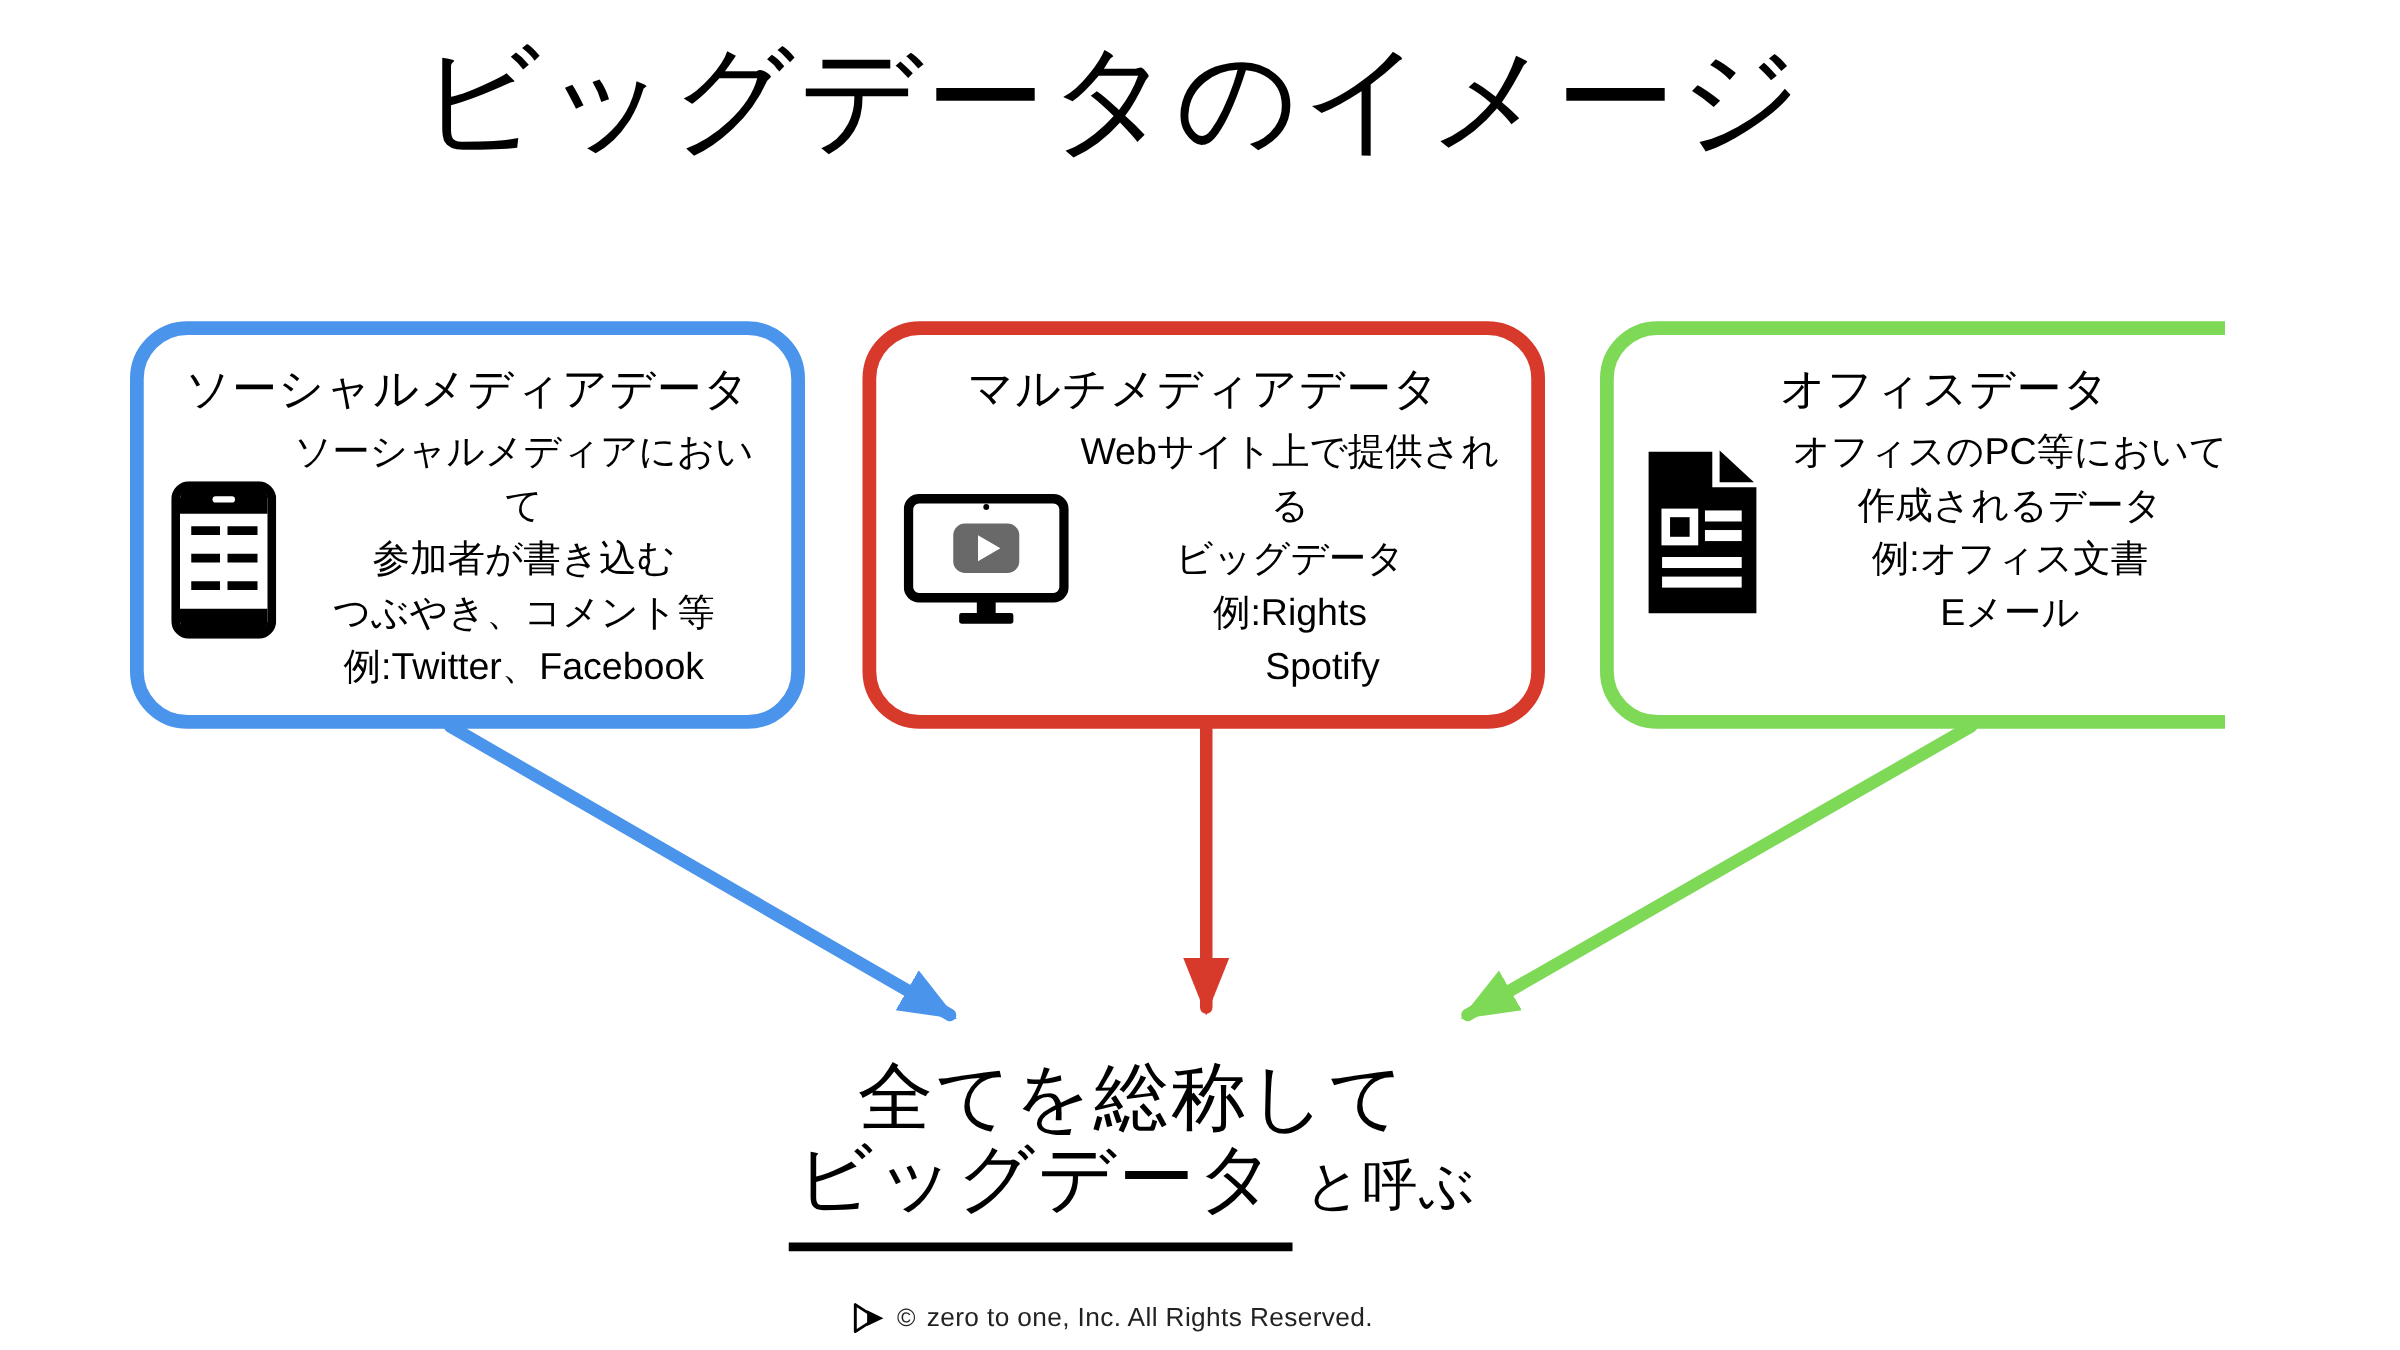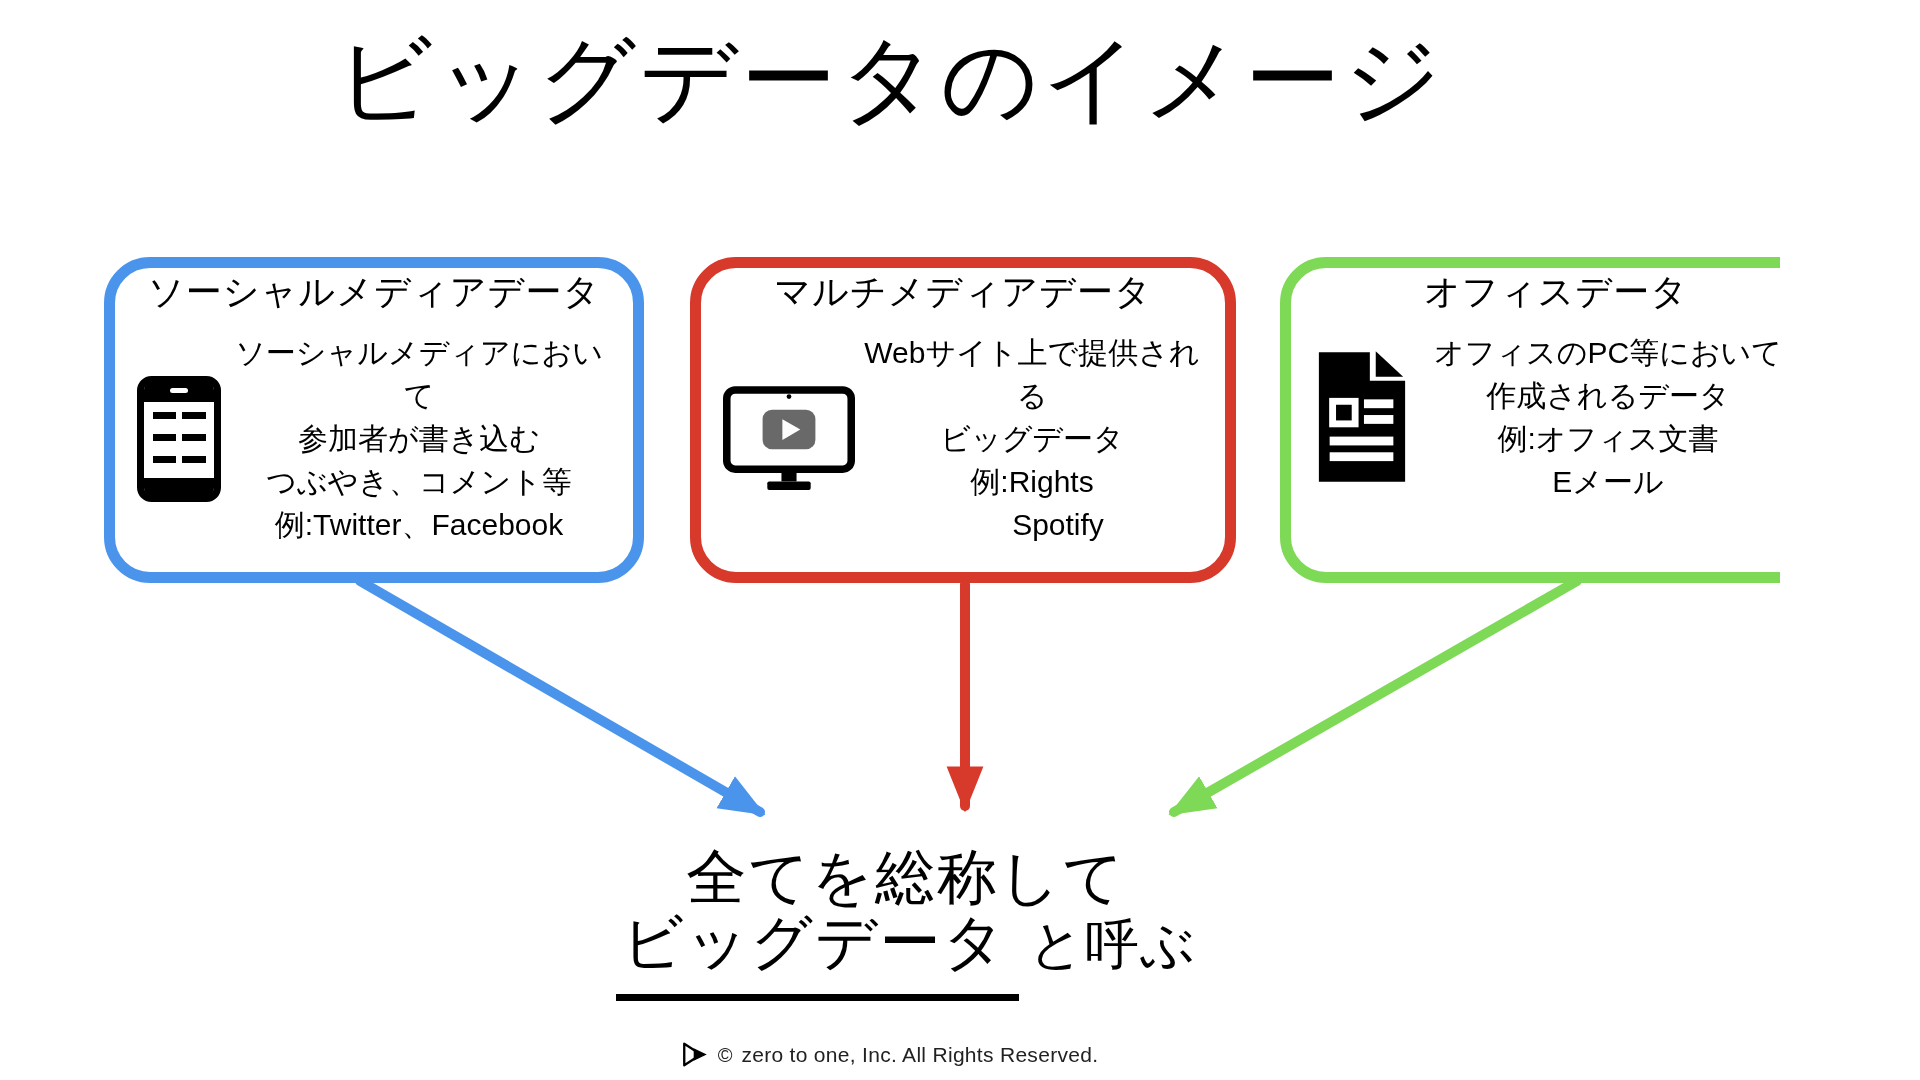--- a/index.html
+++ b/index.html
@@ -11,41 +11,41 @@
     position:absolute;top:16px;left:0;right:0;text-align:center;
     font-size:96px;font-weight:500;letter-spacing:3px;
   }
   .box{
     position:absolute;top:257px;height:326px;background:#fff;
     border:11px solid #000;border-radius:46px;box-sizing:border-box;
   }
   .box.social{left:104px;width:540px;}
   .box.multimedia{left:690px;width:546px;}
   .box.office{left:1280px;width:552px;}
-  .box-title{text-align:center;font-size:36px;font-weight:500;letter-spacing:1px;}
-  .box-content{display:flex;align-items:center;margin-top:14px;padding:0 16px 0 22px;}
+  .box-title{margin-top:19px;text-align:center;font-size:36px;font-weight:500;letter-spacing:1px;}
+  .box-content{display:flex;align-items:center;margin-top:4px;padding:0 16px 0 22px;}
   .box-icon{flex:none;line-height:0;}
   .box-lines{flex:1;text-align:center;font-size:30px;line-height:43px;}
   .box-lines .indent{padding-left:52px;}
   .more-dots{position:absolute;left:1848px;top:415px;display:flex;gap:8px;}
   .more-dots .dot{width:16px;height:16px;border-radius:50%;background:#000;}
   .arrows{position:absolute;left:0;top:0;width:1920px;height:1080px;pointer-events:none;}
   .conclusion-intro{
     position:absolute;top:838px;left:0;right:0;text-align:center;
     font-size:60px;font-weight:500;transform:translateX(16px);letter-spacing:2px;
   }
   .conclusion-main{
     position:absolute;top:902px;left:0;right:0;display:flex;
     justify-content:center;align-items:baseline;transform:translateX(16px);
   }
   .conclusion-term{
     font-size:61px;font-weight:500;letter-spacing:2px;
     border-bottom:7px solid #000;padding:0 12px 10px 6px;
   }
-  .conclusion-suffix{font-size:54px;font-weight:500;margin-left:10px;letter-spacing:1px;}
+  .conclusion-suffix{font-size:44px;font-weight:500;margin-left:10px;letter-spacing:1px;}
   .footer{
     position:absolute;bottom:12px;left:0;right:0;display:flex;
     justify-content:center;align-items:center;gap:9px;color:#222;
   }
   .footer .copyright{font-size:20px;line-height:1;}
   .footer .footer-text{font-size:21px;letter-spacing:0.3px;}
 </style>
 </head>
 <body>
 

